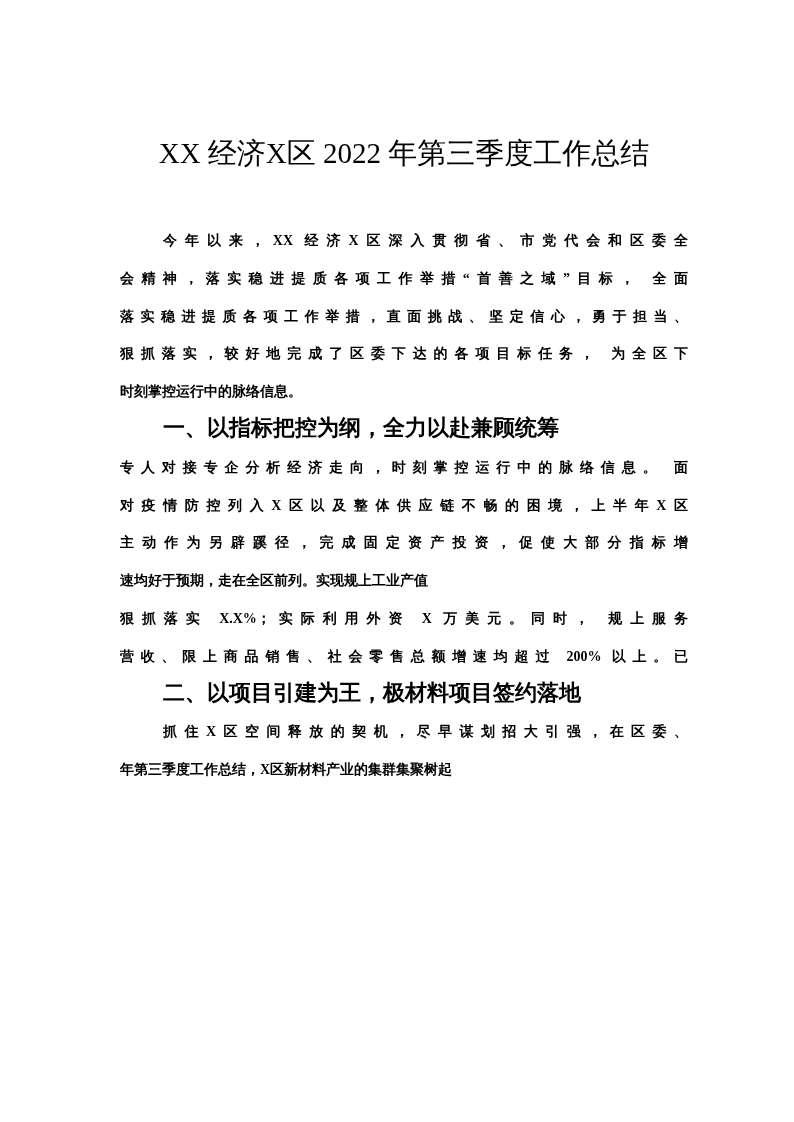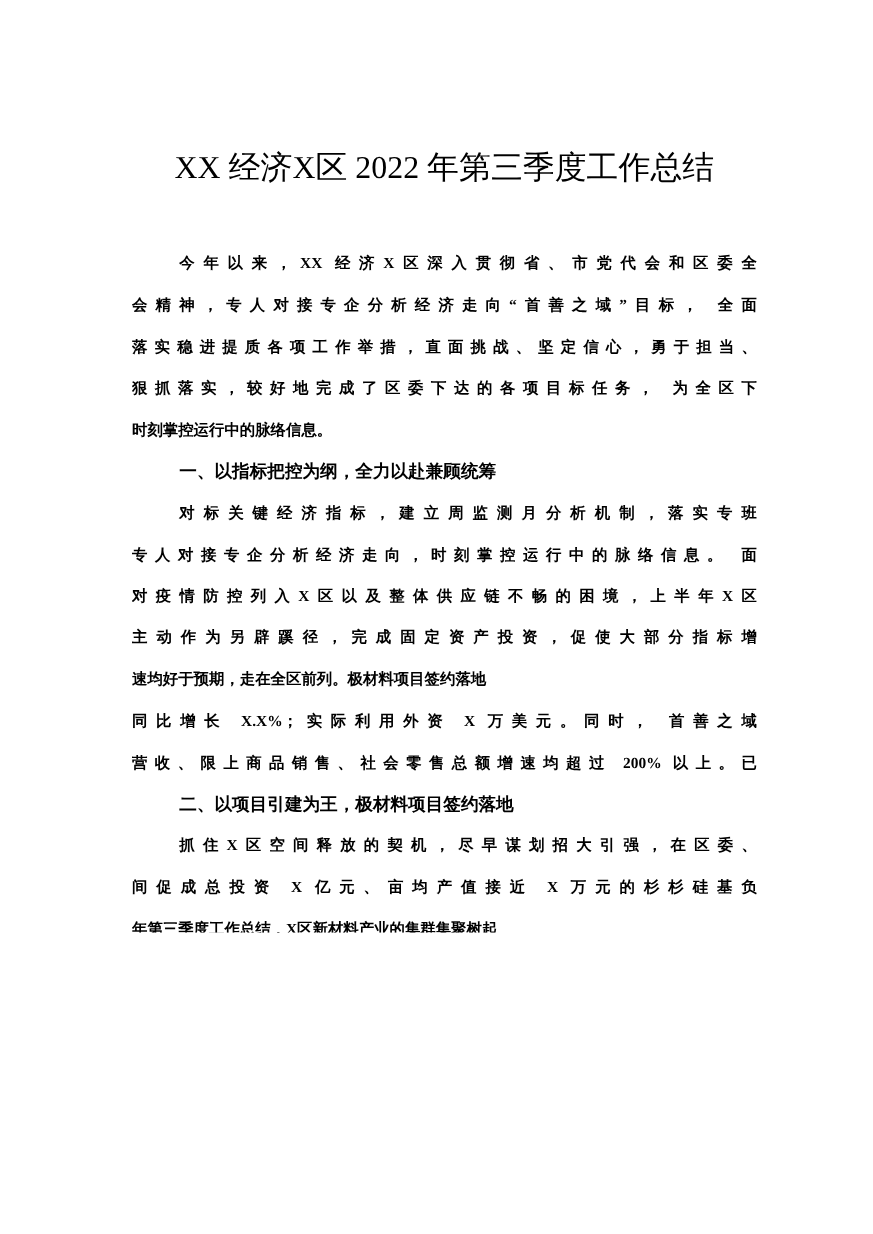--- a/index.html
+++ b/index.html
@@ -39,47 +39,45 @@
     font-weight: bold;
   }
   .line.flush {
     text-align: justify;
     text-align-last: justify;
   }
   .line.first {
     text-indent: 43px;
   }
   .heading {
-    font-family: Liberation Sans, sans-serif;
+    font-family: Liberation Mono, monospace;
     font-weight: 700;
-    font-size: 16px;
+    font-size: 22px;
     line-height: 37.8px;
     height: 37.8px;
     text-indent: 43px;
     white-space: nowrap;
     overflow: hidden;
   }
 </style>
 </head>
 <body>
 
 <div class="page">
   <h1 class="doc-title">XX 经济X区 2022 年第三季度工作总结</h1>
   <div class="doc-body">
       <div class="line first flush">今年以来，XX 经济X区深入贯彻省、市党代会和区委全</div>
-      <div class="line flush">会精神，专人对接专企分析经济走向“首善之域”目标， 全面</div>
+      <div class="line flush">会精神，落实稳进提质各项工作举措“首善之域”目标， 全面</div>
       <div class="line flush">落实稳进提质各项工作举措，直面挑战、坚定信心，勇于担当、</div>
       <div class="line flush">狠抓落实，较好地完成了区委下达的各项目标任务， 为全区下</div>
       <div class="line">时刻掌控运行中的脉络信息。</div>
       <div class="heading">一、以指标把控为纲，全力以赴兼顾统筹</div>
-      <div class="line first flush">对标关键经济指标，建立周监测月分析机制，落实专班</div>
       <div class="line flush">专人对接专企分析经济走向，时刻掌控运行中的脉络信息。 面</div>
       <div class="line flush">对疫情防控列入X区以及整体供应链不畅的困境，上半年X区</div>
       <div class="line flush">主动作为另辟蹊径，完成固定资产投资，促使大部分指标增</div>
-      <div class="line">速均好于预期，走在全区前列。极材料项目签约落地</div>
-      <div class="line flush">同比增长 X.X%；实际利用外资 X 万美元。同时， 首善之域</div>
+      <div class="line">速均好于预期，走在全区前列。实现规上工业产值</div>
+      <div class="line flush">狠抓落实 X.X%；实际利用外资 X 万美元。同时， 规上服务</div>
       <div class="line flush">营收、限上商品销售、社会零售总额增速均超过 200% 以上。已</div>
       <div class="heading">二、以项目引建为王，极材料项目签约落地</div>
       <div class="line first flush">抓住X区空间释放的契机，尽早谋划招大引强，在区委、</div>
-      <div class="line flush">间促成总投资 X 亿元、亩均产值接近 X 万元的杉杉硅基负</div>
       <div class="line">年第三季度工作总结，X区新材料产业的集群集聚树起</div>
     </div>
 </div>
 
 </body></html>

